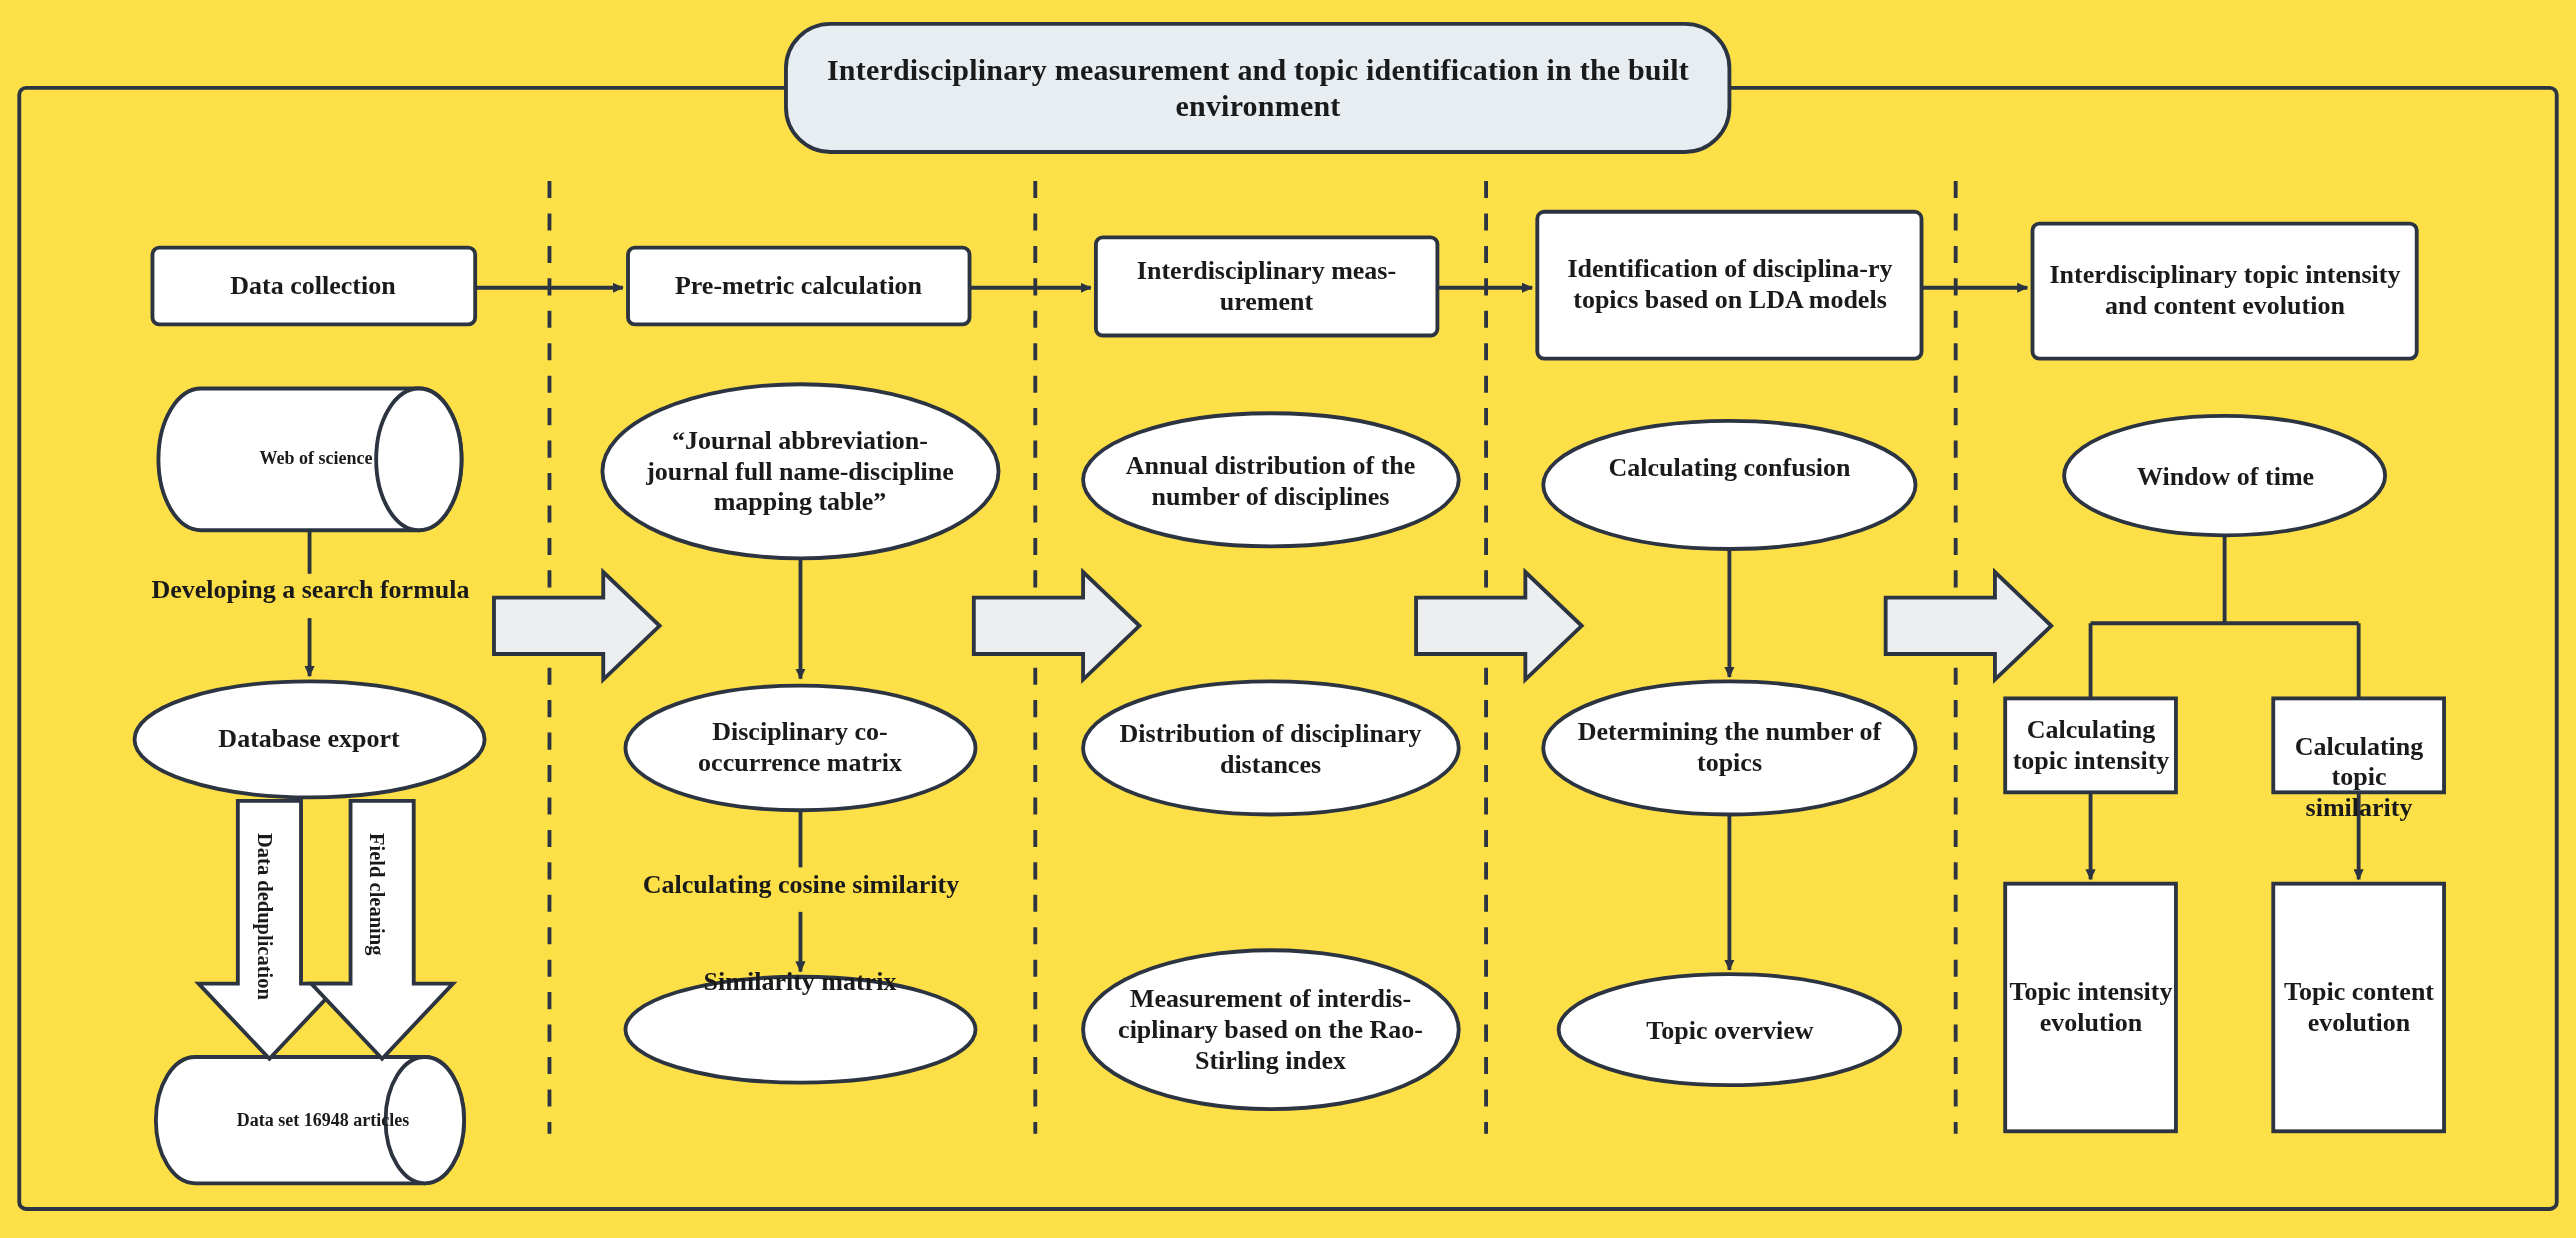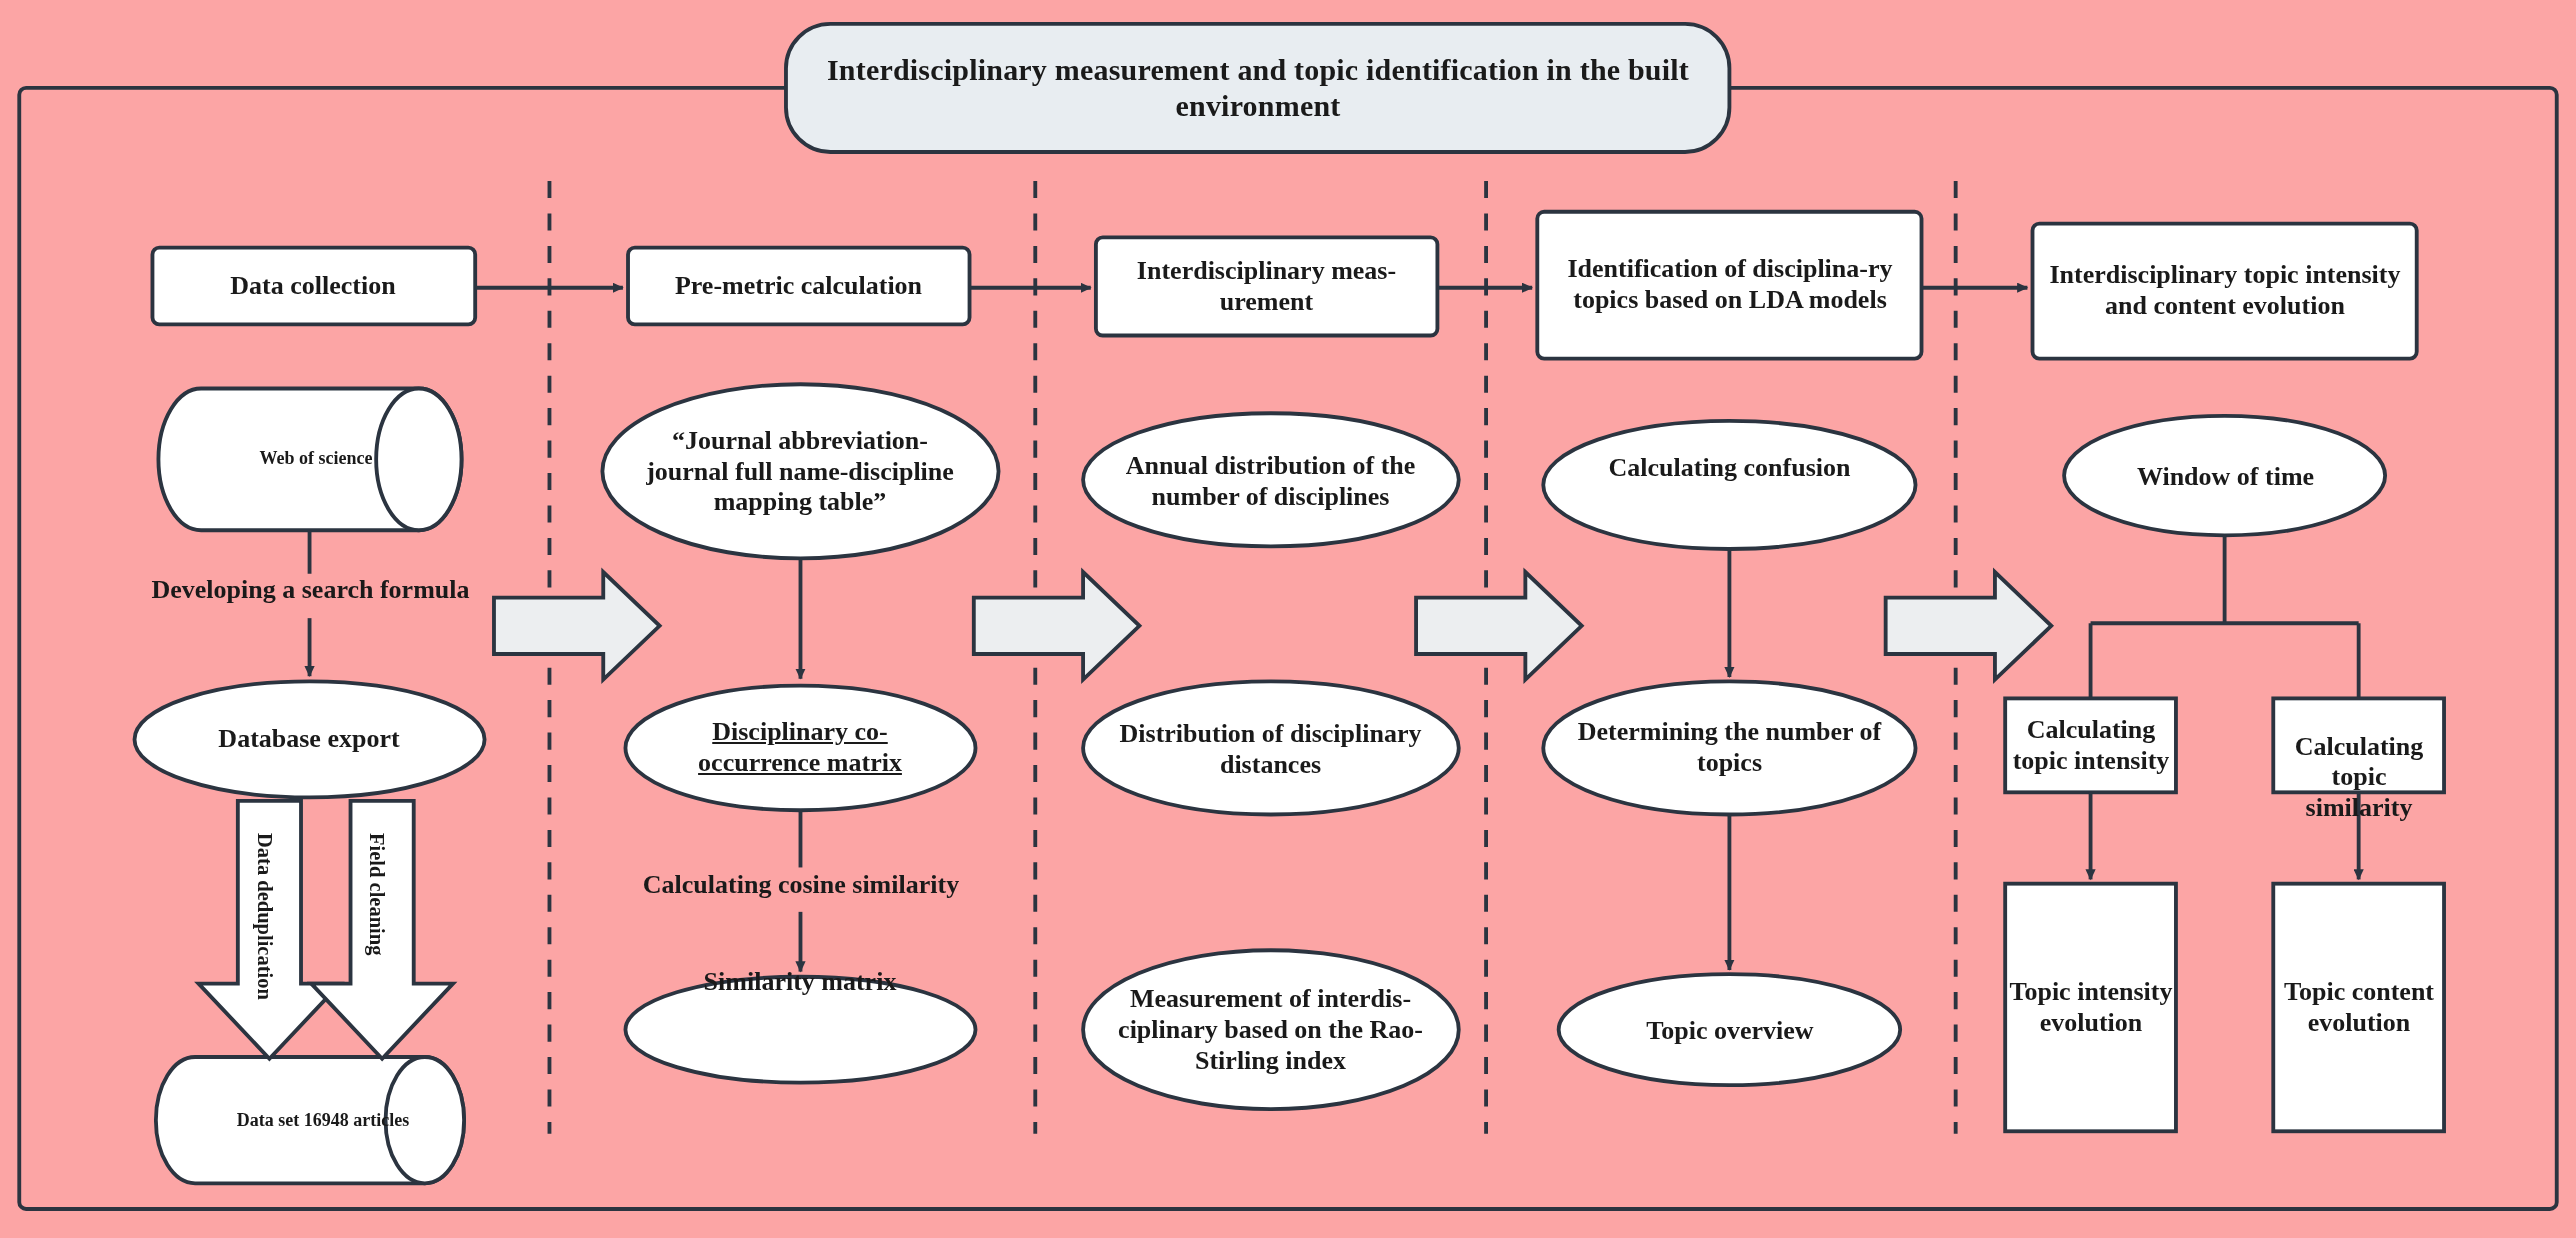--- a/index.html
+++ b/index.html
@@ -1,17 +1,17 @@
 <!DOCTYPE html>
 <html style="font-size:13.7px"><head>
 <meta charset="utf-8">
 <style>
   html,body{margin:0;padding:0;background:#ffffff;}
   body{font-family:"Liberation Serif","DejaVu Serif",serif;}
-  #stage{position:relative;width:2576px;height:1238px;background:#fca5a5;overflow:hidden;}
+  #stage{position:relative;width:2576px;height:1238px;background:#fde047;overflow:hidden;}
   #svgroot{position:absolute;left:0;top:0;width:2576px;height:1238px;}
 
   .lbl{position:absolute;display:flex;align-items:center;justify-content:center;
        text-align:center;font-weight:bold;color:#1a1a1a;line-height:1.18;
        font-family:"Liberation Serif","DejaVu Serif",serif;pointer-events:none;}
   .title-lbl{font-size:30px;letter-spacing:0.2px;}
   .box-lbl{font-size:26px;}
   .ell-lbl{font-size:26px;}
   .cyl-lbl{font-size:18px;}
   .edge-lbl{font-size:26px;}
@@ -122,21 +122,21 @@
 
   <div class="lbl cyl-lbl" style="left:209px;top:425px;width:214px;height:68px;">Web of science</div>
   <div class="lbl ell-lbl" style="left:164px;top:705px;width:290px;height:68px;">Database export</div>
   <div class="lbl cyl-lbl" style="left:216px;top:1074px;width:214px;height:94px;">Data set 16948 articles</div>
 
   <div class="lbl edge-lbl" style="left:97px;top:571px;width:427px;height:38px;">Developing a search formula</div>
   <div class="lbl vert-lbl" style="left:248px;top:833px;width:34px;height:218px;">Data deduplication</div>
   <div class="lbl vert-lbl" style="left:360px;top:833px;width:34px;height:218px;">Field cleaning</div>
 
   <div class="lbl ell-lbl" style="left:643px;top:410px;width:314px;height:124px;">“Journal abbreviation-journal full name-discipline mapping table”</div>
-  <div class="lbl ell-lbl" style="left:659px;top:705px;width:282px;height:85px;text-decoration:underline;">Disciplinary co-occurrence matrix</div>
+  <div class="lbl ell-lbl" style="left:659px;top:705px;width:282px;height:85px;">Disciplinary co-occurrence matrix</div>
   <div class="lbl ell-lbl" style="left:659px;top:949px;width:282px;height:67px;">Similarity matrix</div>
   <div class="lbl edge-lbl" style="left:583px;top:866px;width:436px;height:38px;">Calculating cosine similarity</div>
 
   <div class="lbl ell-lbl" style="left:1115px;top:439px;width:311px;height:85px;">Annual distribution of the number of disciplines</div>
   <div class="lbl ell-lbl" style="left:1115px;top:707px;width:311px;height:85px;">Distribution of disciplinary distances</div>
   <div class="lbl ell-lbl" style="left:1110px;top:970px;width:321px;height:121px;">Measurement of interdis-ciplinary based on the Rao-Stirling index</div>
 
   <div class="lbl ell-lbl" style="left:1576px;top:434px;width:307px;height:68px;">Calculating confusion</div>
   <div class="lbl ell-lbl" style="left:1576px;top:705px;width:307px;height:85px;">Determining the number of topics</div>
   <div class="lbl ell-lbl" style="left:1589px;top:998px;width:282px;height:67px;">Topic overview</div>

